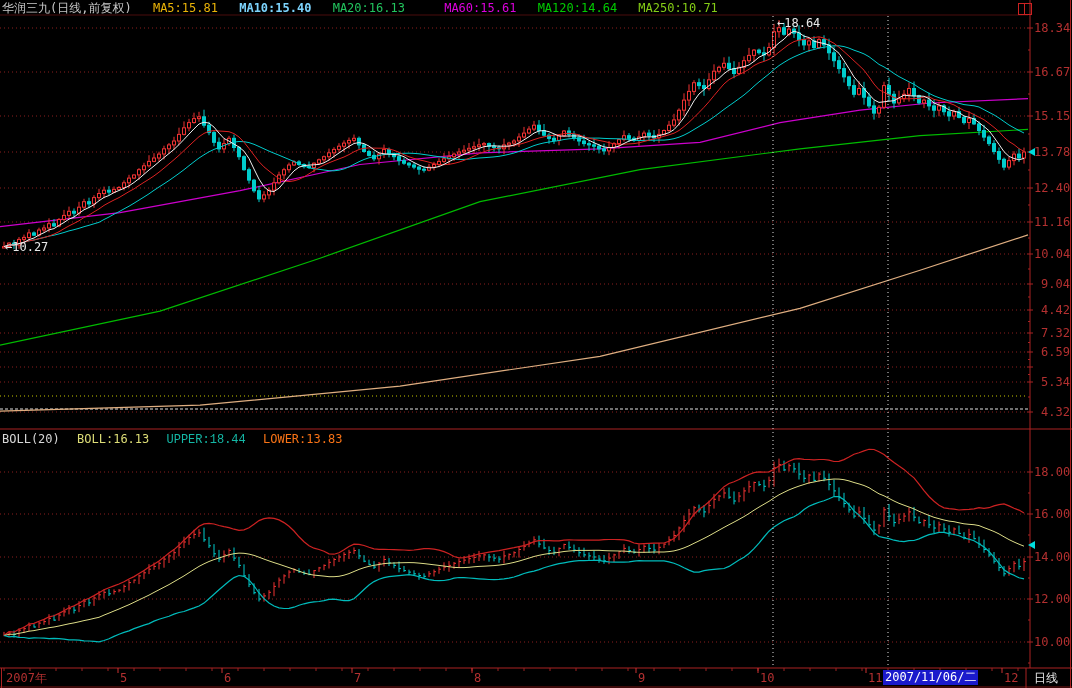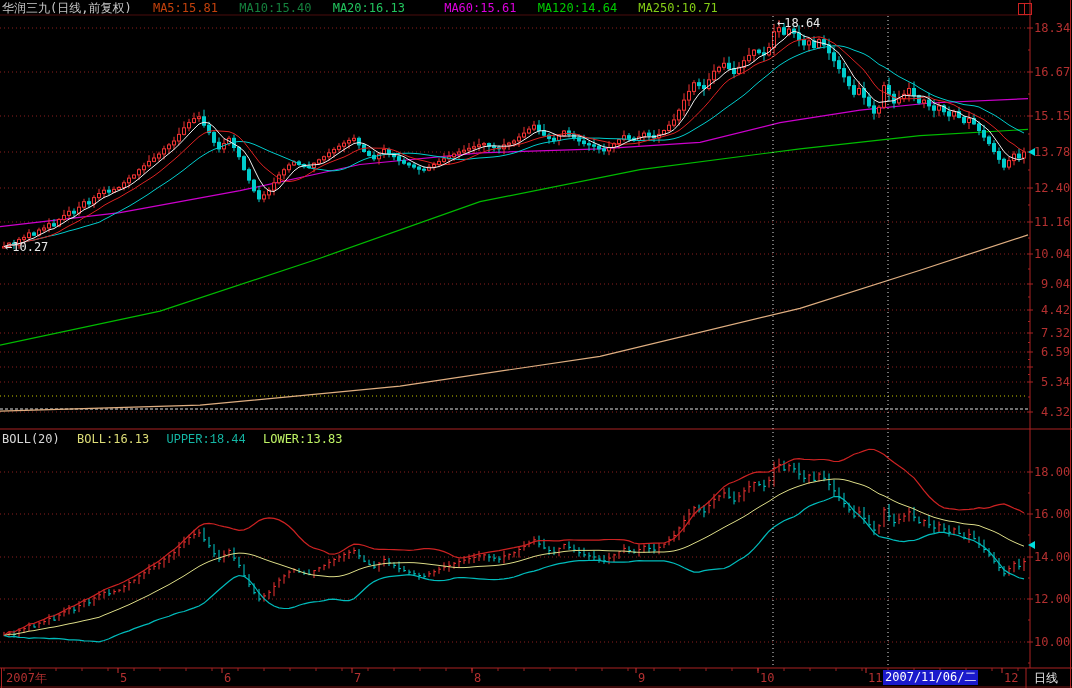--- a/index.html
+++ b/index.html
@@ -3,23 +3,23 @@
 <meta charset="utf-8">
 <style>
   html,body{margin:0;padding:0;background:#000;}
   #app{position:relative;width:1072px;height:688px;background:#000;overflow:hidden;
        font-family:"DejaVu Sans Mono","DejaVu Sans",monospace;font-size:12px;line-height:14px;}
   #chart-svg{position:absolute;left:0;top:0;}
   .hdr{position:absolute;left:2px;top:1px;white-space:nowrap;z-index:5;}
   .hdr span{margin-right:14px;}
   .bollhdr{position:absolute;left:2px;top:432px;white-space:nowrap;z-index:5;}
   .bollhdr span{margin-right:10px;}
-  .c-sym{color:#c8c8c8;} .c-ma5{color:#c2410c;text-align:center;} .c-ma10{color:#15803d;}
+  .c-sym{color:#c8c8c8;} .c-ma5{color:#eab308;text-align:center;} .c-ma10{color:#7dd3fc;font-weight:bold;}
   .c-ma20{color:#22c55e;} .c-ma60{color:#dd00dd;padding-left:18px;} .c-ma120{color:#00cc00;} .c-ma250{color:#84cc16;}
-  .c-bname{color:#d8d8d8;} .c-bmid{color:#dddd77;} .c-bup{color:#14b8a6;font-family:Liberation Mono, monospace;} .c-blo{color:#bef264;}
+  .c-bname{color:#d8d8d8;} .c-bmid{color:#dddd77;} .c-bup{color:#14b8a6;font-family:Liberation Mono, monospace;} .c-blo{color:#f97316;}
   .ytick{position:absolute;left:1034px;width:36px;text-align:right;color:#b33030;z-index:4;}
   .mtick{position:absolute;top:671px;color:#b33030;z-index:4;white-space:nowrap;}
   .hl-box{position:absolute;background:#1a1acc;color:#ffffff;z-index:6;white-space:nowrap;padding:0 2px;}
   #price-hl{left:1072px;top:392px;width:41px;height:22px;border-radius:7px;}
   #date-hl{left:883px;top:670px;height:15px;}
   .anno{position:absolute;color:#e8e8e8;z-index:5;white-space:nowrap;}
   #anno-high{left:777px;top:16px;}
   #anno-low{left:5px;top:240px;}
   #period-lbl{position:absolute;left:1034px;top:671px;color:#e8e8e8;z-index:5;}
   #year-lbl{position:absolute;left:6px;top:671px;color:#b33030;z-index:5;}

